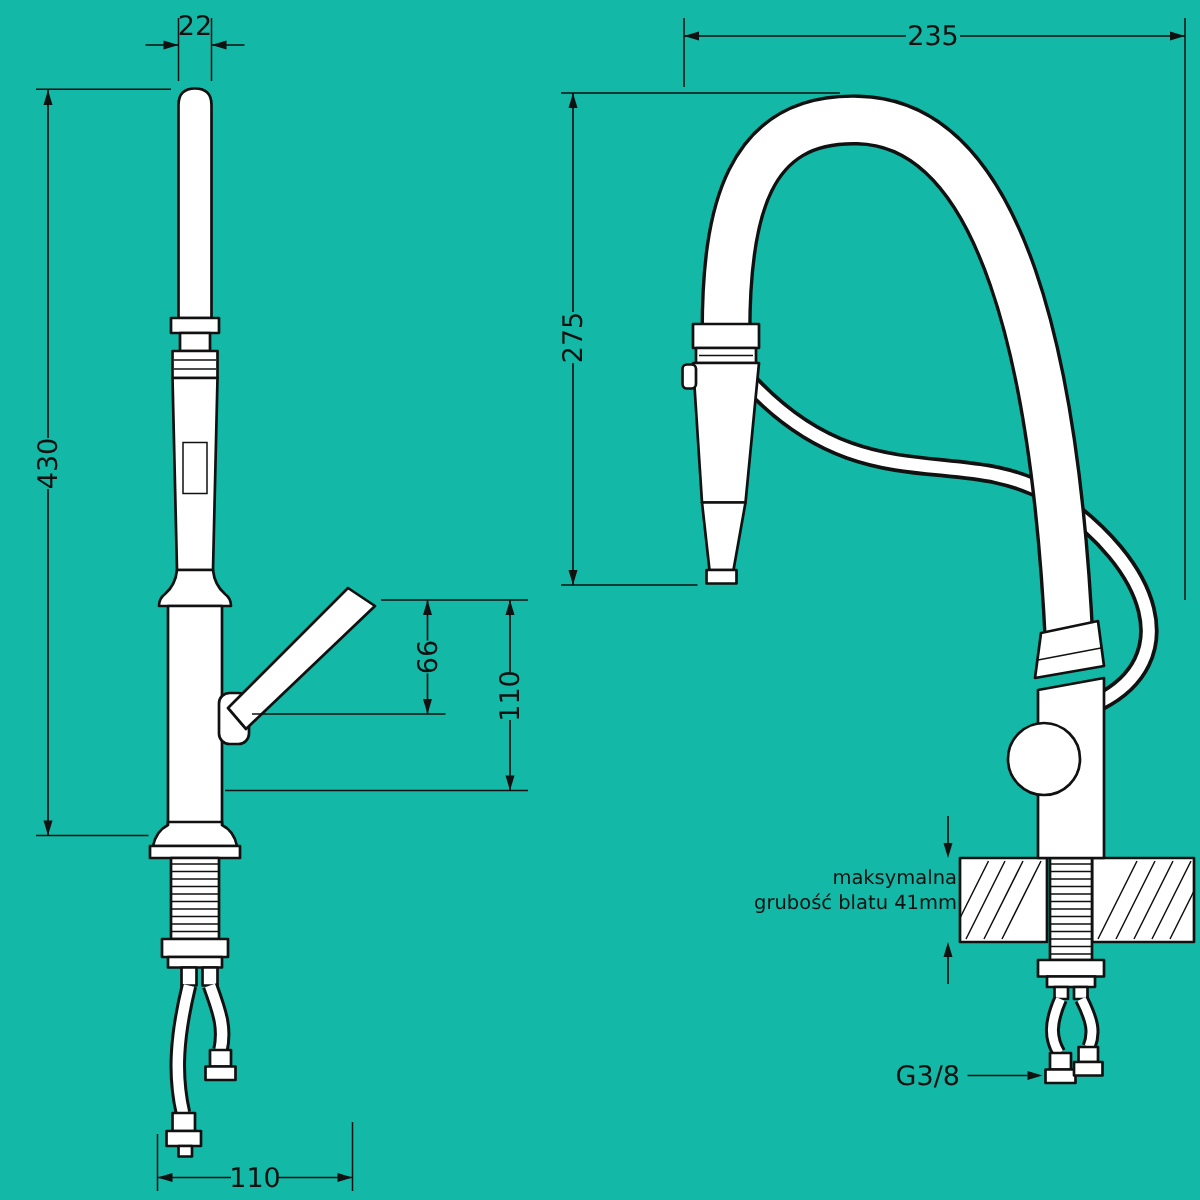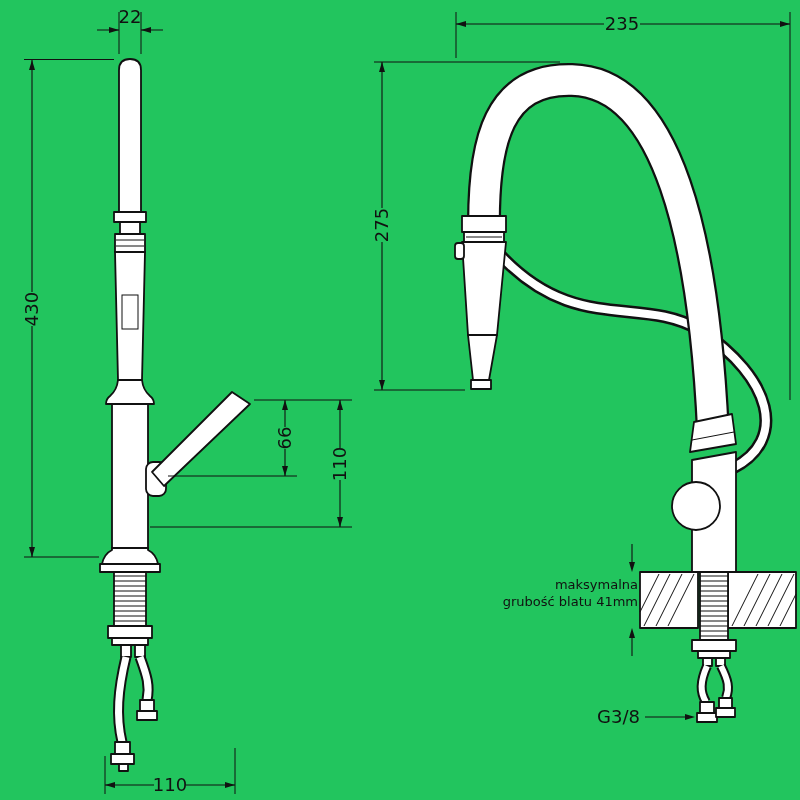--- a/index.html
+++ b/index.html
@@ -1,16 +1,16 @@
 <!DOCTYPE html>
 <html><head>
 <meta charset="utf-8">
 <style>
   html,body{margin:0;padding:0;background:#ffffff;}
-  .stage{width:800px;height:800px;position:relative;background:#22c55e;overflow:hidden;}
+  .stage{width:800px;height:800px;position:relative;background:#14b8a6;overflow:hidden;}
   svg{display:block;}
   svg text{font-family:"DejaVu Sans", sans-serif;fill:#111;}
   .dim-text{font-size:18px;}
   .note-text{font-size:13px;}
   .outline{fill:#ffffff;stroke:#111;stroke-width:1.8;stroke-linejoin:round;}
   .thin{fill:none;stroke:#111;stroke-width:1;}
   .dim{fill:none;stroke:#111;stroke-width:1.1;}
   .arr{fill:#111;stroke:none;}
   .tubeblack{fill:none;stroke:#111;stroke-linecap:butt;}
   .tubewhite{fill:none;stroke:#ffffff;stroke-linecap:butt;}

